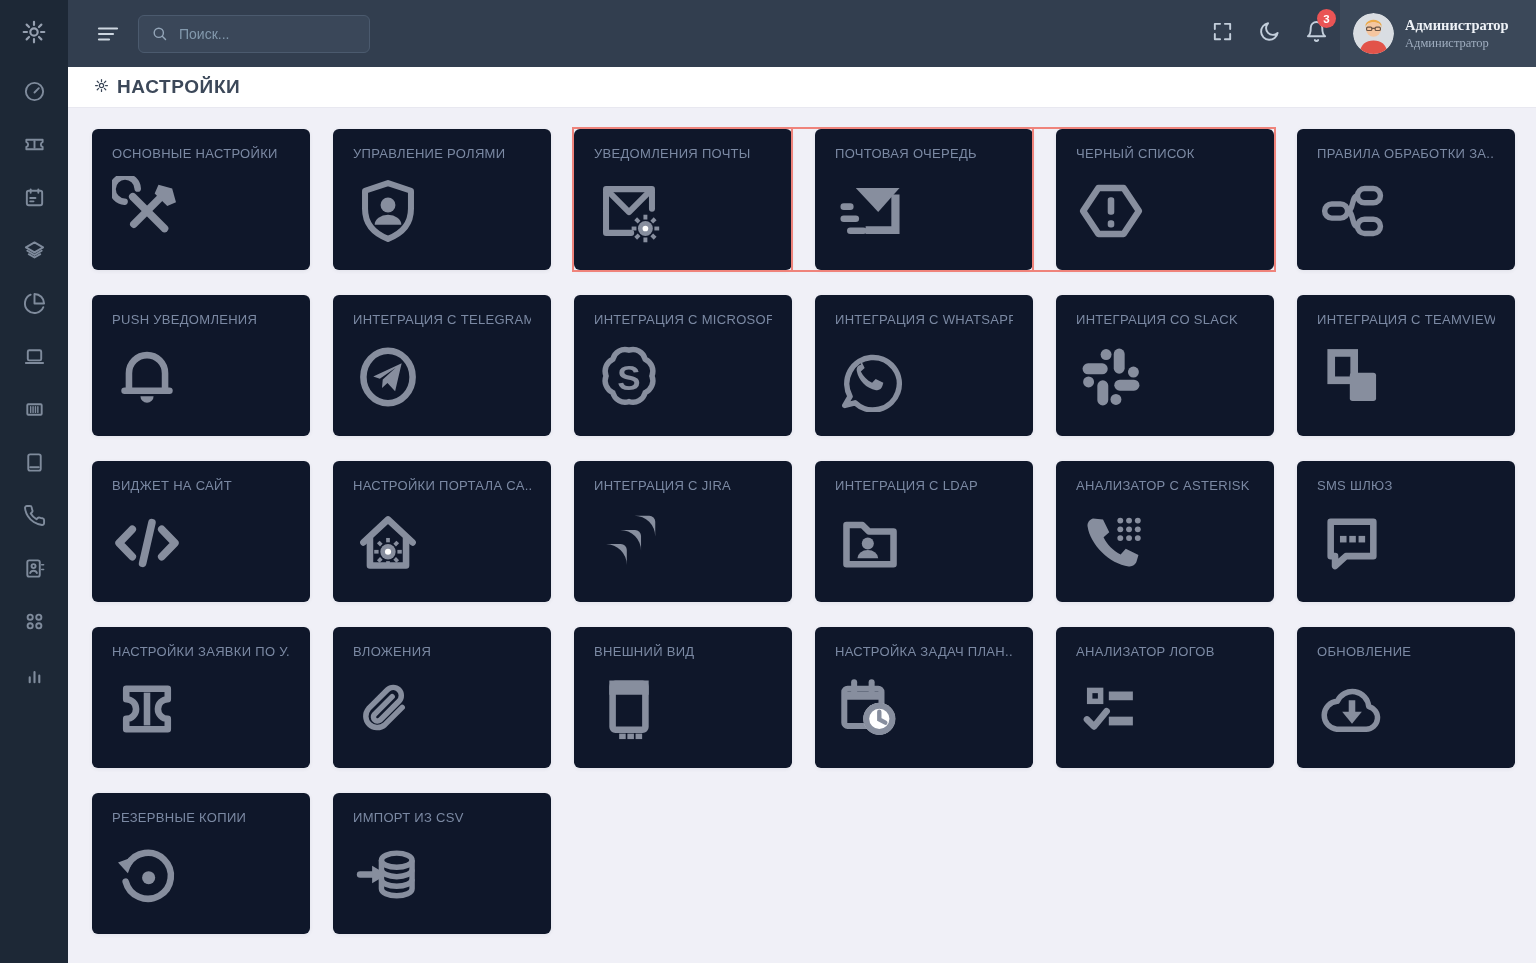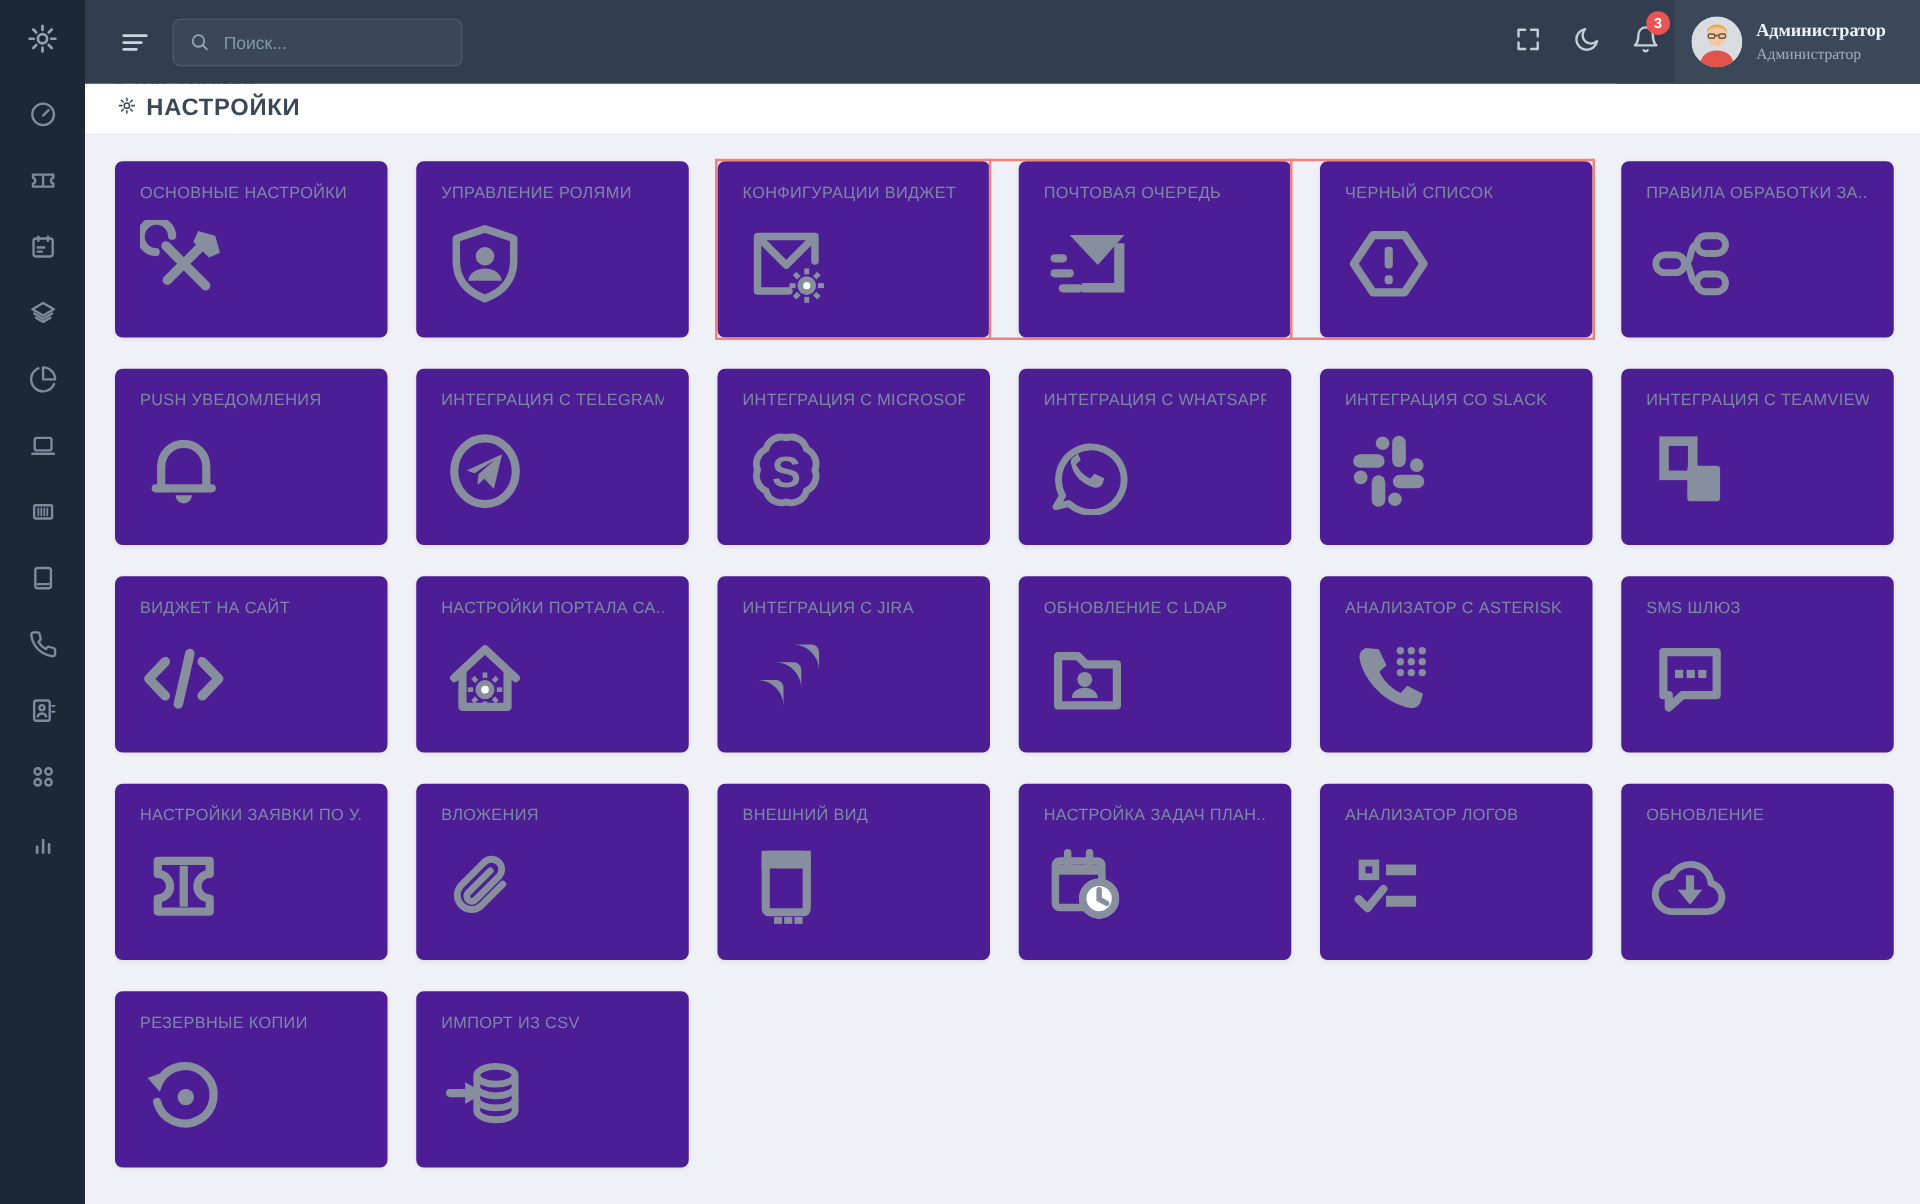--- a/index.html
+++ b/index.html
@@ -69,21 +69,21 @@
   .page-title {
     margin-left:8px; font-size:19px; font-weight:bold; color:#3c4859; letter-spacing:.6px;
   }
   
   .content { position:absolute; left:68px; top:108px; width:1468px; height:855px; }
   .cards {
     position:relative; padding:21px 24px;
     display:grid; grid-template-columns:repeat(6,218px); gap:25px 23px;
   }
   .card {
-    width:218px; height:141px; background:#4c1d95; border-radius:6px;
+    width:218px; height:141px; background:#0f172a; border-radius:6px;
     box-shadow:0 1px 4px rgba(30,40,60,.07);
     padding:17px 20px; cursor:pointer;
   }
   .card-title {
     font-size:13px; color:#7b89a3; letter-spacing:.3px;
     white-space:nowrap; overflow:hidden;
   }
   .card-icon { margin-top:15px; width:70px; height:70px; color:#878e9e; }
   .card-icon svg { width:70px; height:70px; }
   
@@ -270,21 +270,21 @@
       </div>
       <div class="card">
         <div class="card-title">УПРАВЛЕНИЕ РОЛЯМИ</div>
         <div class="card-icon"><svg viewBox="0 0 64 64">
             <path fill="none" stroke="currentColor" stroke-width="5.5" stroke-linejoin="round" d="M32 6.5 L53 13.5 V30 C53 44.2 44.3 52.8 32 57.5 C19.7 52.8 11 44.2 11 30 V13.5 Z"></path>
             <circle cx="32" cy="26.5" r="6.8" fill="currentColor"></circle>
             <path fill="currentColor" d="M19.8 44.5 a12.2 9 0 0 1 24.4 0 Z"></path>
           </svg></div>
       </div>
       <div class="card">
-        <div class="card-title">КОНФИГУРАЦИИ ВИДЖЕТ</div>
+        <div class="card-title">УВЕДОМЛЕНИЯ ПОЧТЫ</div>
         <div class="card-icon"><svg viewBox="0 0 64 64">
             <g fill="none" stroke="currentColor" stroke-width="5.5" stroke-linecap="round" stroke-linejoin="round">
               <path d="M53 30 V12 H11 V52 H34"></path>
               <path d="M12 13 L32 33 L52 13"></path>
             </g>
             <g fill="currentColor">
               <rect x="45.2" y="35.4" width="3.6" height="4.4" transform="rotate(0 47 48)"></rect>
               <rect x="45.2" y="35.4" width="3.6" height="4.4" transform="rotate(45 47 48)"></rect>
               <rect x="45.2" y="35.4" width="3.6" height="4.4" transform="rotate(90 47 48)"></rect>
               <rect x="45.2" y="35.4" width="3.6" height="4.4" transform="rotate(135 47 48)"></rect>
@@ -417,21 +417,21 @@
         <div class="card-title">ИНТЕГРАЦИЯ С JIRA</div>
         <div class="card-icon"><svg viewBox="0 0 64 64">
             <g fill="currentColor">
               <path d="M37 7 H50.5 A5.5 5.5 0 0 1 56 12.5 V26 A19 19 0 0 0 37 7 Z"></path>
               <path d="M37 7 H50.5 A5.5 5.5 0 0 1 56 12.5 V26 A19 19 0 0 0 37 7 Z" transform="translate(-13,13)"></path>
               <path d="M37 7 H50.5 A5.5 5.5 0 0 1 56 12.5 V26 A19 19 0 0 0 37 7 Z" transform="translate(-26,26)"></path>
             </g>
           </svg></div>
       </div>
       <div class="card">
-        <div class="card-title">ОБНОВЛЕНИЕ С LDAP</div>
+        <div class="card-title">ИНТЕГРАЦИЯ С LDAP</div>
         <div class="card-icon"><svg viewBox="0 0 64 64">
             <path fill="none" stroke="currentColor" stroke-width="6" stroke-linejoin="round" d="M10.5 15.5 H25 L31 21.5 H53.5 V51.5 H10.5 Z"></path>
             <circle cx="30" cy="32.5" r="5.5" fill="currentColor"></circle>
             <path fill="currentColor" d="M20.5 46 a9.5 7.5 0 0 1 19 0 Z"></path>
           </svg></div>
       </div>
       <div class="card">
         <div class="card-title">АНАЛИЗАТОР С ASTERISK</div>
         <div class="card-icon"><svg viewBox="0 0 64 64">
             <path fill="currentColor" d="M15.5 9.5 c-3.2 0.9 -5.4 4 -4.9 7.3 C13.2 33.6 30.4 50.8 48.2 53.4 c3.3 0.5 6.4 -1.7 7.3 -4.9 l1.6 -5.6 -11.6 -5.7 -4.7 5.2 c-6.8 -3.2 -12.4 -8.8 -15.6 -15.6 l5.2 -4.7 -5.7 -11.6 z"></path>

